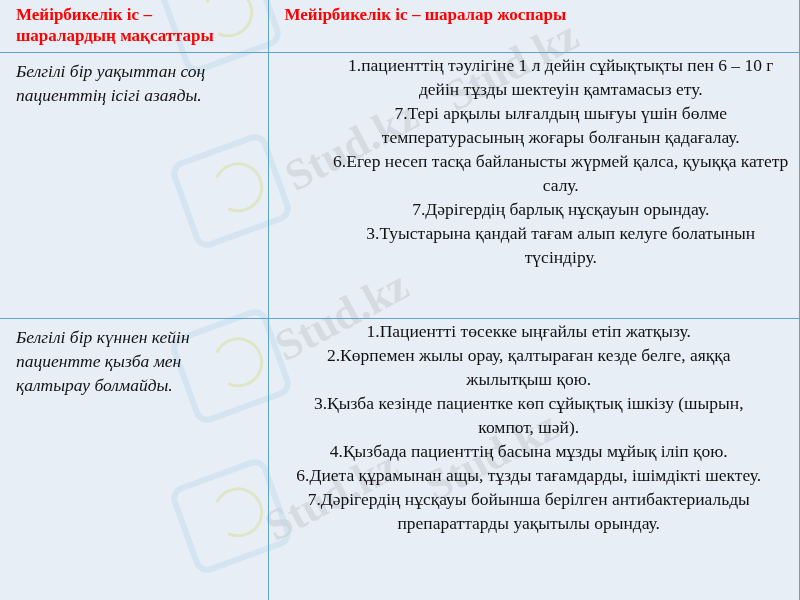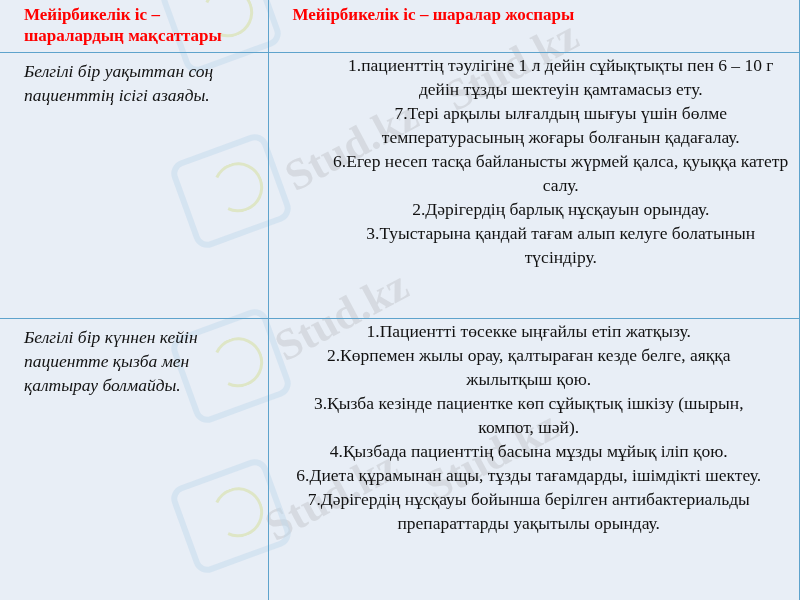--- a/index.html
+++ b/index.html
@@ -11,21 +11,21 @@
   }
   .wm { position:absolute; font-family:"Liberation Serif", serif; font-weight:bold;
         color:rgba(150,150,150,0.22); font-size:44px; transform:rotate(-28deg);
         white-space:nowrap; pointer-events:none; z-index:1; }
   .logo { position:absolute; width:90px; height:80px; border-radius:14px;
           border:6px solid rgba(190,215,235,0.45); transform:rotate(-20deg);
           z-index:1; pointer-events:none; }
   .logo::after { content:""; position:absolute; left:28px; top:14px; width:44px; height:44px;
           border-radius:50%; border:3px solid rgba(210,220,140,0.45); border-left-color:transparent; }
   table { position:absolute; left:0; top:0; width:800px; border-collapse:collapse; z-index:2; table-layout:fixed; }
-  td, th { border:1.5px solid #5ea3cc; vertical-align:top; padding:4px 24px; }
+  td, th { border:1.5px solid #5ea3cc; vertical-align:top; padding:4px 16px; }
   th { text-align:left; color:#ff0000; font-weight:bold; font-size:17px; line-height:21px; height:44px; }
   col.c1 { width:268px; }
   .goal { font-style:italic; font-size:17.5px; line-height:24px; padding-top:6px; }
   .plan { text-align:center; font-size:17.5px; line-height:24px; padding:0 6px 4px 60px; }
   .plan p { margin:0; }
   .row1 td { height:255px;margin-top:8px; }
   .row2 td { height:300px; }
   table tr:first-child th { border-top:none; }
   td:first-child, th:first-child { border-left:none; }
 </style>
@@ -51,21 +51,21 @@
       <tr>
     <th>Мейірбикелік іс – шаралардың мақсаттары</th>
     <th>Мейірбикелік іс – шаралар жоспары</th>
   </tr>
   <tr class="row1">
     <td class="goal">Белгілі бір уақыттан соң пациенттің ісігі азаяды.</td>
     <td class="plan">
       <p>1.пациенттің тәулігіне 1 л дейін сұйықтықты пен 6 – 10 г дейін тұзды шектеуін қамтамасыз ету.</p>
       <p>7.Тері арқылы ылғалдың шығуы үшін бөлме температурасының жоғары болғанын қадағалау.</p>
       <p>6.Егер несеп тасқа байланысты жүрмей қалса, қуыққа катетр салу.</p>
-      <p>2.Дәрігердің барлық нұсқауын орындау.</p>
+      <p>7.Дәрігердің барлық нұсқауын орындау.</p>
       <p>3.Туыстарына қандай тағам алып келуге болатынын түсіндіру.</p>
     </td>
   </tr>
   <tr class="row2">
     <td class="goal">Белгілі бір күннен кейін пациентте қызба мен қалтырау болмайды.</td>
     <td class="plan" style="padding-left:20px;padding-right:30px;">
       <p>1.Пациентті төсекке ыңғайлы етіп жатқызу.</p>
       <p>2.Көрпемен жылы орау, қалтыраған кезде белге, аяққа жылытқыш қою.</p>
       <p>3.Қызба кезінде пациентке көп сұйықтық ішкізу (шырын, компот, шәй).</p>
       <p>4.Қызбада пациенттің басына мұзды мұйық іліп қою.</p>

